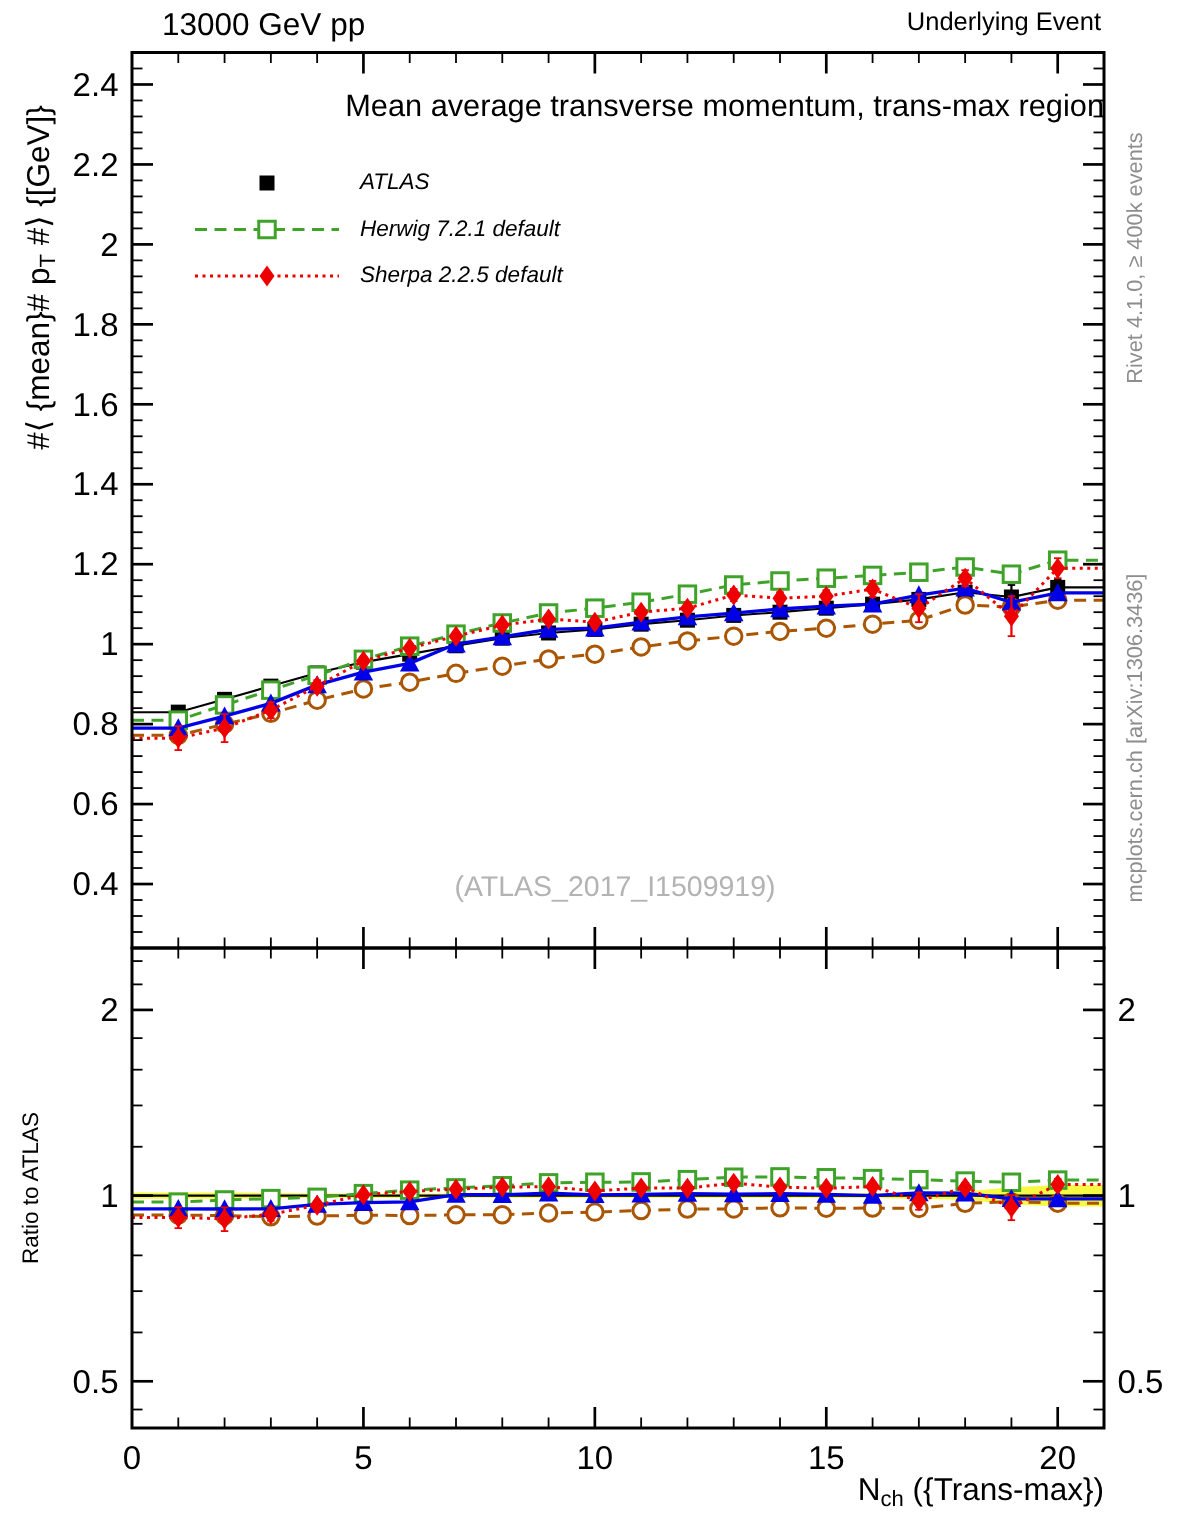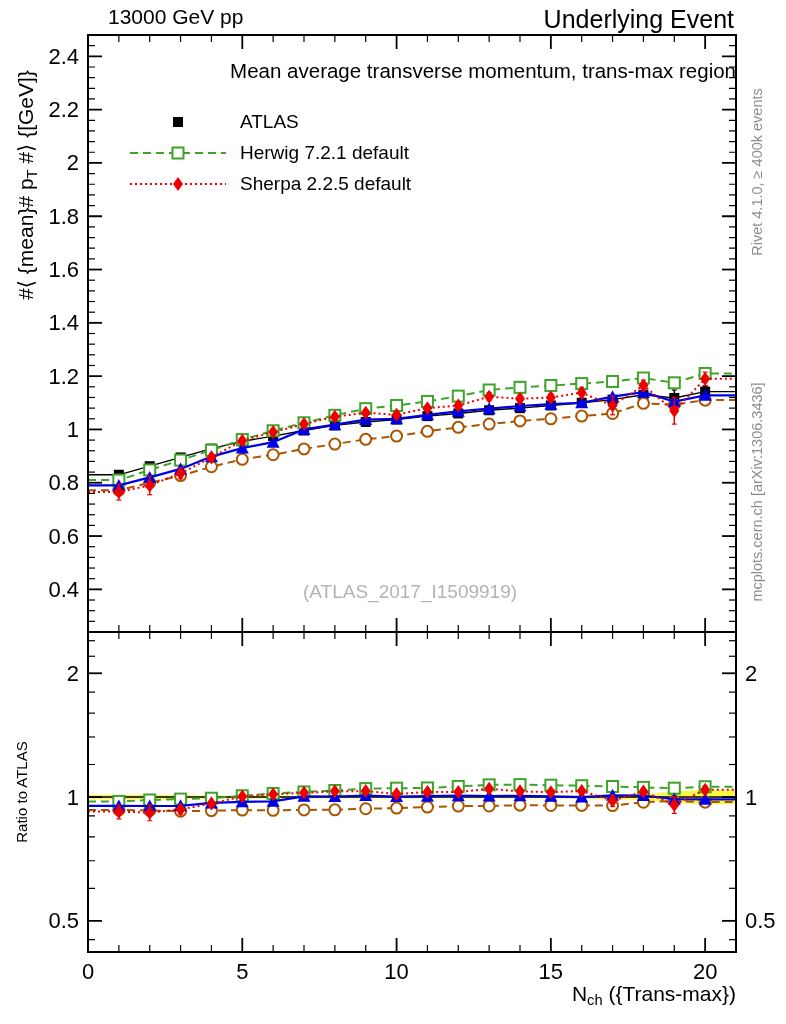--- a/index.html
+++ b/index.html
@@ -1,26 +1,26 @@
 <!DOCTYPE html>
 <html><head>
 <meta charset="utf-8">
 <style>
   html,body{margin:0;padding:0;background:#fff;}
   .figure{position:relative;width:786px;height:1024px;background:#fff;overflow:hidden;
-          font-family:"Liberation Sans","DejaVu Sans",sans-serif;color:#000;border-radius:31px;}
+          font-family:"Liberation Sans","DejaVu Sans",sans-serif;color:#000;}
   .figure svg{position:absolute;left:0;top:0;}
   svg text{font-family:"Liberation Sans","DejaVu Sans",sans-serif;fill:#000;}
   .hdr-left{position:absolute;left:108px;top:5px;font-size:21px;}
-  .hdr-right{position:absolute;right:52px;top:5px;font-size:25px;}
+  .hdr-right{position:absolute;right:52px;top:5px;font-size:17px;}
   .plot-title{position:absolute;left:88px;top:59px;width:648px;text-align:right;font-size:20.5px;}
   .legend{position:absolute;left:128px;top:106px;}
   .legend-row{display:flex;align-items:center;height:31px;}
   .lsw{width:100px;height:22px;position:static !important;}
-  .llab{margin-left:12px;font-size:19px;white-space:nowrap;}
+  .llab{margin-left:12px;font-size:15px;white-space:nowrap;font-style:italic;}
   .ylabel{position:absolute;left:27px;top:185px;transform:translate(-50%,-50%) rotate(-90deg);
           white-space:nowrap;font-size:21px;}
   .ratio-ylabel{position:absolute;left:21px;top:792px;transform:translate(-50%,-50%) rotate(-90deg);
           white-space:nowrap;font-size:15px;}
   .xlabel{position:absolute;right:50px;top:982px;font-size:21px;white-space:nowrap;}
   .sub{font-size:70%;vertical-align:-25%;}
   .note-top{position:absolute;left:757px;top:172px;transform:translate(-50%,-50%) rotate(-90deg);
           white-space:nowrap;font-size:14.5px;color:#8d8d8d;}
   .note-bottom{position:absolute;left:757px;top:492px;transform:translate(-50%,-50%) rotate(-90deg);
           white-space:nowrap;font-size:14.5px;color:#8d8d8d;}

